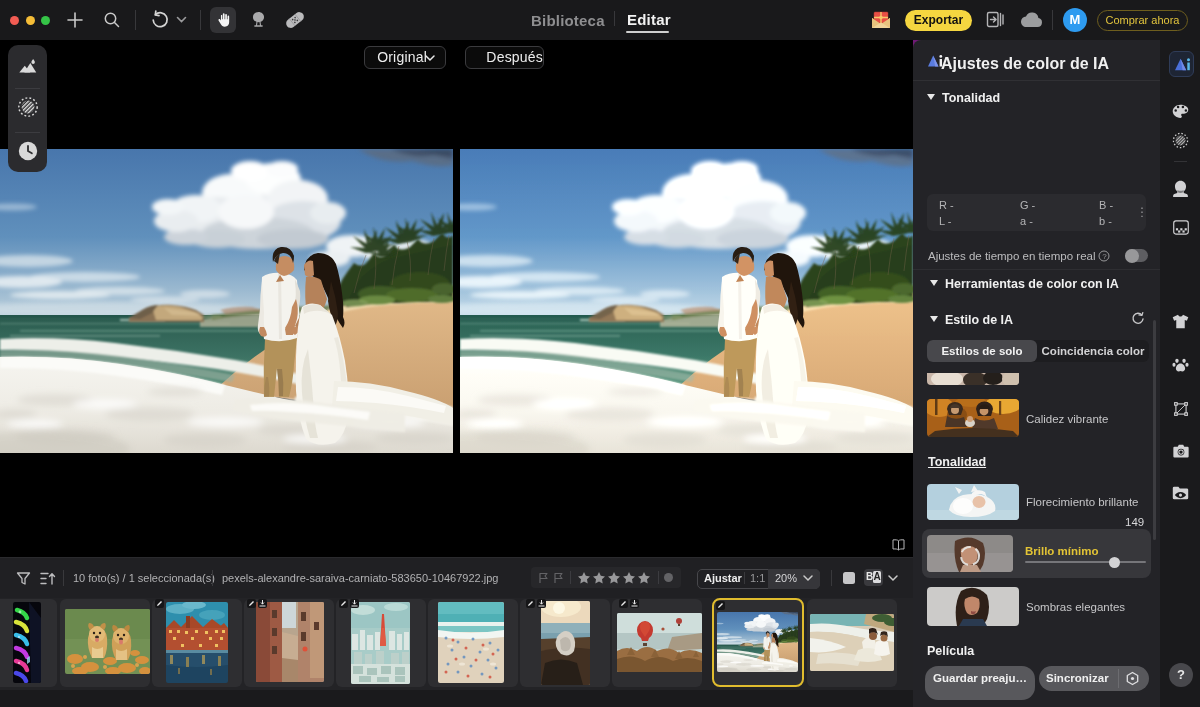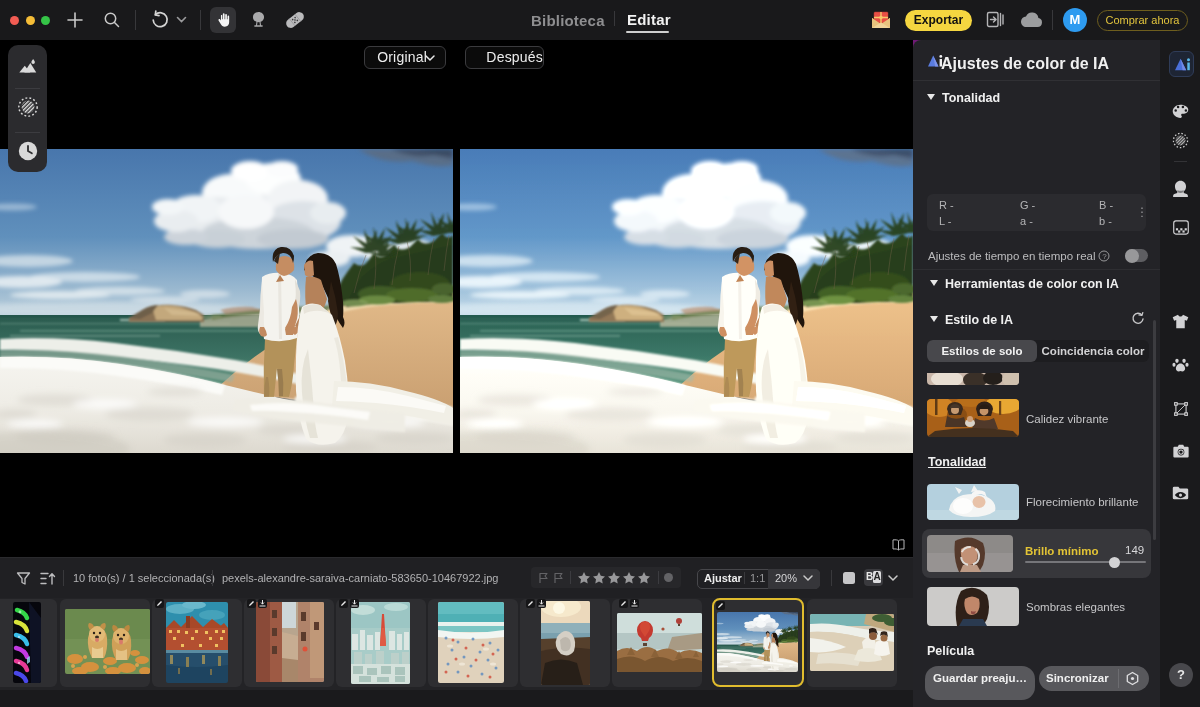--- a/index.html
+++ b/index.html
@@ -634,21 +634,21 @@
       <svg width="86" height="37" viewBox="0 0 86 37">
         <rect width="86" height="37" fill="#8d8a88"></rect>
         <rect y="18" width="86" height="19" fill="#979392"></rect>
         <path d="M28 6 Q43 -2 56 8 Q60 18 56 30 L52 37 L32 37 Q26 24 28 6 Z" fill="#55392b"></path>
         <path d="M34 14 Q42 8 50 14 Q52 22 48 28 Q42 32 37 28 Q33 22 34 14 Z" fill="#c29176"></path>
         <path d="M36 30 L50 30 L54 37 L33 37 Z" fill="#bd9a85"></path>
         <circle cx="43" cy="21" r="9" fill="none" stroke="#e8e8e6" stroke-width="2" stroke-dasharray="11 5" opacity=".9"></circle>
       </svg>
     </div>
     <div style="position:absolute;left:112px;top:505px;font-size:11.5px;font-weight:700;color:#e3c435;">Brillo mínimo</div>
-    <div style="position:absolute;left:212px;top:504px;font-size:11.5px;color:#d8d8da;">149</div>
+    <div style="position:absolute;left:212px;top:476px;font-size:11.5px;color:#d8d8da;">149</div>
     <div style="position:absolute;left:112px;top:521px;width:121px;height:2px;background:#76767a;border-radius:1px;"></div>
     <div style="position:absolute;left:196px;top:516.5px;width:11px;height:11px;background:#d2d2d4;border-radius:50%;"></div>
 
     <div class="thumb" style="left:14px;top:547px;width:92px;height:39px;border-radius:4px;">
       <svg width="92" height="39" viewBox="0 0 92 39">
         <rect width="92" height="39" fill="#cccbc9"></rect>
         <path d="M34 4 Q48 -4 60 8 Q64 20 60 32 L56 39 L30 39 Q26 18 34 4 Z" fill="#2e2018"></path>
         <path d="M38 12 Q45 7 52 12 Q54 20 50 26 Q44 30 40 26 Q36 19 38 12 Z" fill="#c0876a"></path>
         <path d="M44 24 q3 1 5 0 l-1 2.5 q-2 1 -4 0 Z" fill="#8f4a42"></path>
         <path d="M36 32 L56 32 L60 39 L32 39 Z" fill="#2a3a50"></path>

